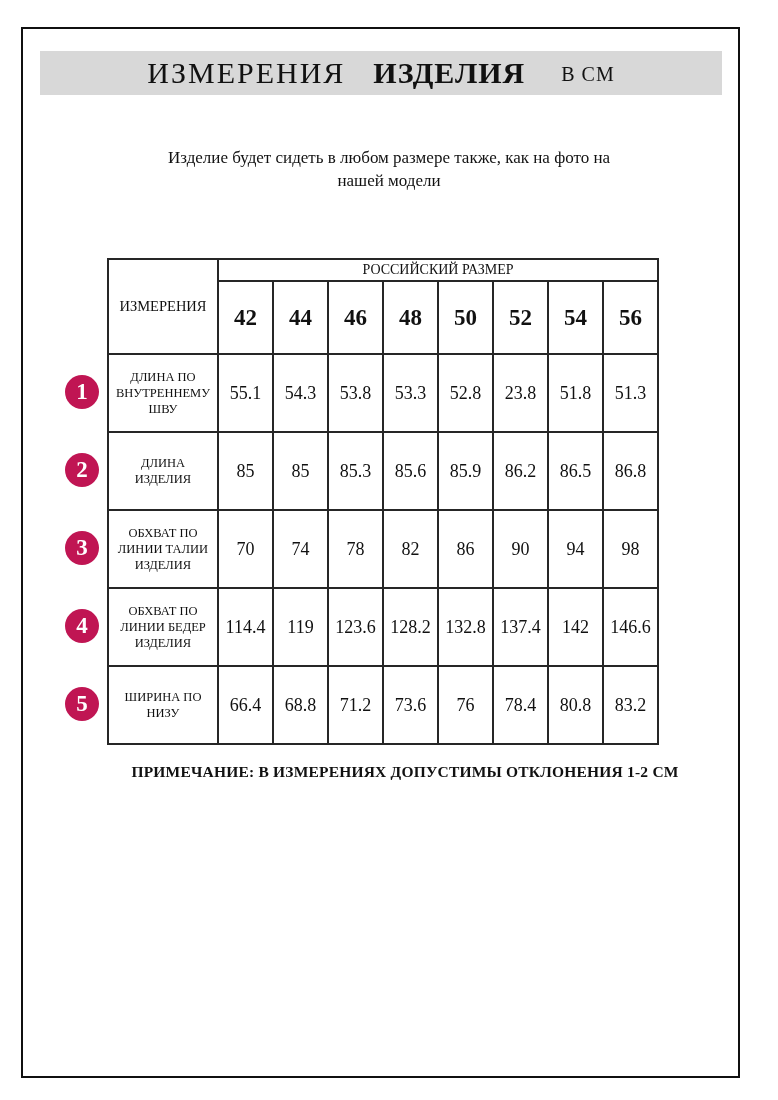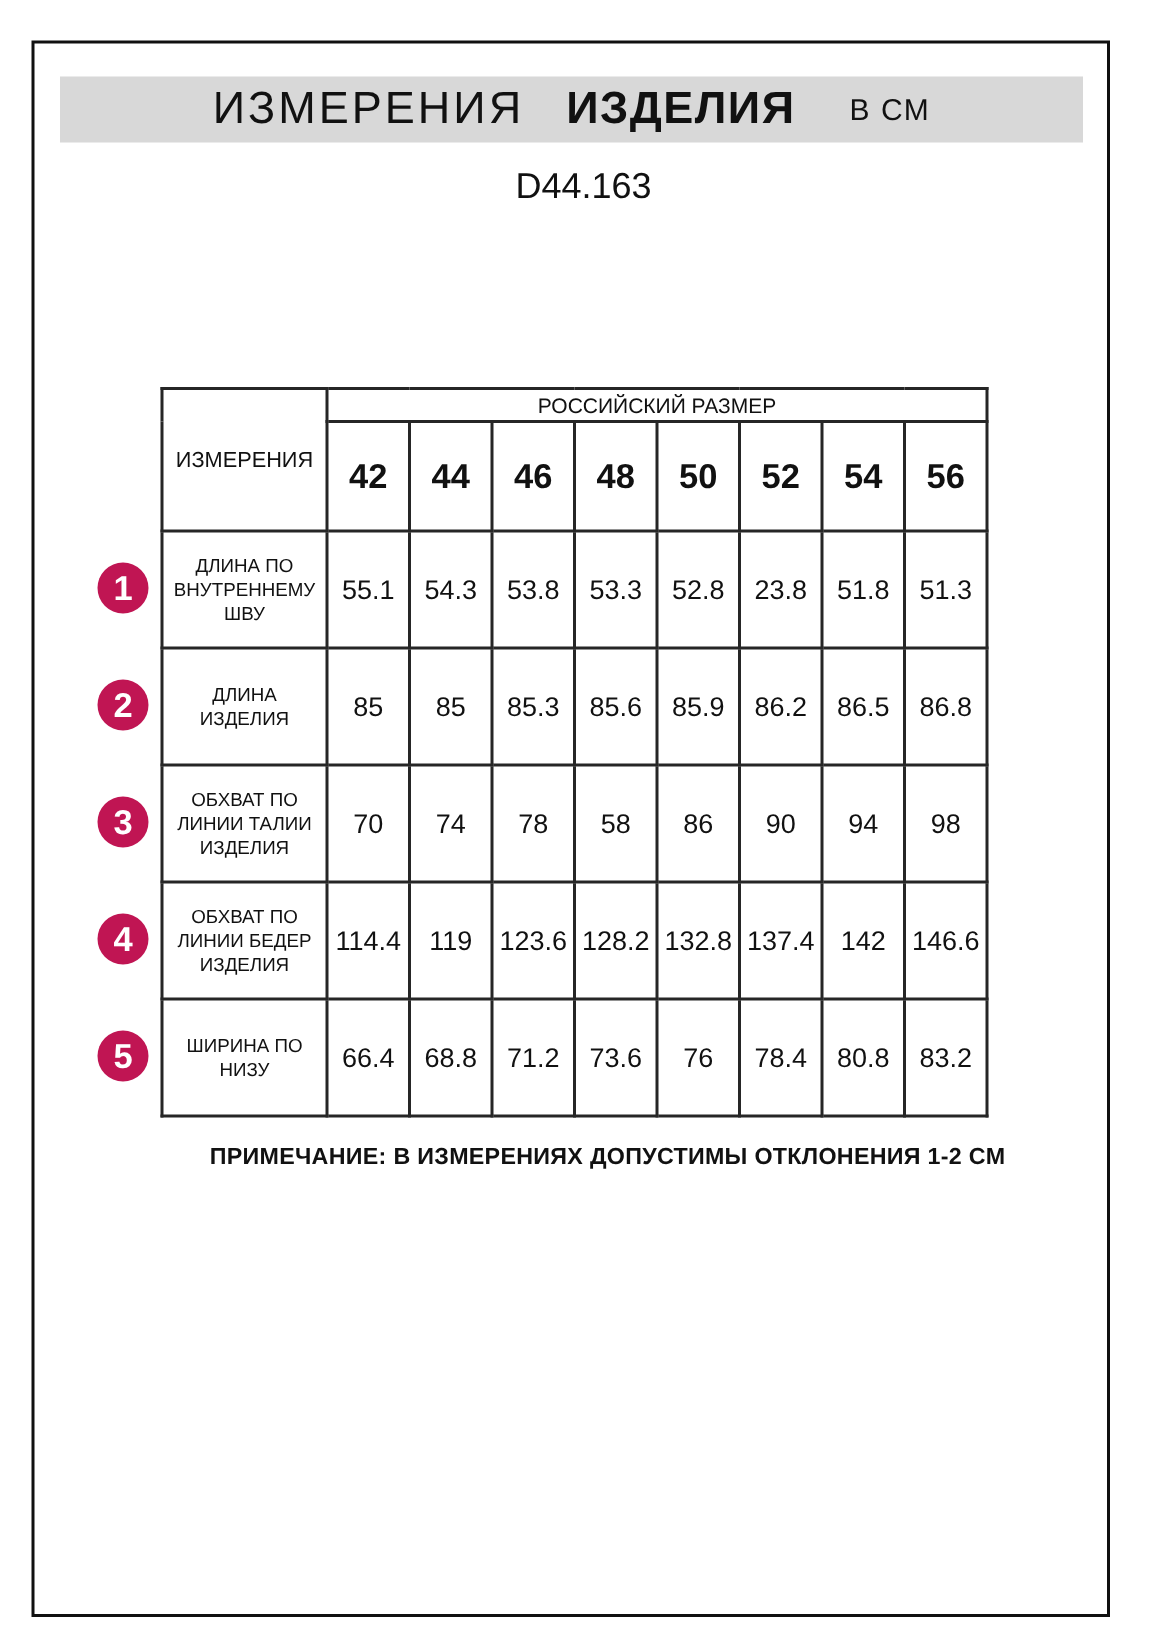--- a/index.html
+++ b/index.html
@@ -7,21 +7,21 @@
     --bar:#d8d8d8;
     --line:#262626;
     --ink:#111111;
   }
   html,body{margin:0;padding:0;}
   body{
     width:778px;height:1100px;background:#ffffff;
     font-family:"Liberation Sans","DejaVu Sans",sans-serif;
     color:var(--ink);
   }
-  #page{position:relative;width:766px;height:1100px;overflow:hidden;}
+  #page{position:relative;width:766px;height:1100px;overflow:hidden;font-family:Liberation Serif, serif;}
   .page-border{
     position:absolute;left:21px;top:27px;width:719px;height:1051px;
     box-sizing:border-box;border:2px solid #101010;
   }
   .header-bar{
     position:absolute;left:40px;top:51px;width:682px;height:44px;
     background:var(--bar);
     display:flex;align-items:center;justify-content:center;
   }
   .title-measurements{
@@ -82,22 +82,23 @@
 <div id="page">
 
   <div class="page-border"></div>
 
   <div class="header-bar">
     <span class="title-measurements">ИЗМЕРЕНИЯ</span>
     <span class="title-product">ИЗДЕЛИЯ</span>
     <span class="title-unit">В СМ</span>
   </div>
 
-  <div class="product-code">D44.163</div>
-
+
+  <div class="subtitle">Изделие будет сидеть в любом размере также, как на фото на
+нашей модели</div>
 
   <table class="size-table" id="size-table">
     <colgroup>
       <col class="c-label">
       <col class="c-size">
         <col class="c-size">
         <col class="c-size">
         <col class="c-size">
       <col class="c-size">
         <col class="c-size">
@@ -146,21 +147,21 @@
           <td class="value-cell">86.5</td>
           <td class="value-cell">86.8</td>
         </tr>
         <tr>
           <th class="label-cell">ОБХВАТ ПО
 ЛИНИИ ТАЛИИ
 ИЗДЕЛИЯ</th>
           <td class="value-cell">70</td>
           <td class="value-cell">74</td>
           <td class="value-cell">78</td>
-          <td class="value-cell">58</td>
+          <td class="value-cell">82</td>
           <td class="value-cell">86</td>
           <td class="value-cell">90</td>
           <td class="value-cell">94</td>
           <td class="value-cell">98</td>
         </tr>
         <tr>
           <th class="label-cell">ОБХВАТ ПО
 ЛИНИИ БЕДЕР
 ИЗДЕЛИЯ</th>
           <td class="value-cell">114.4</td>

